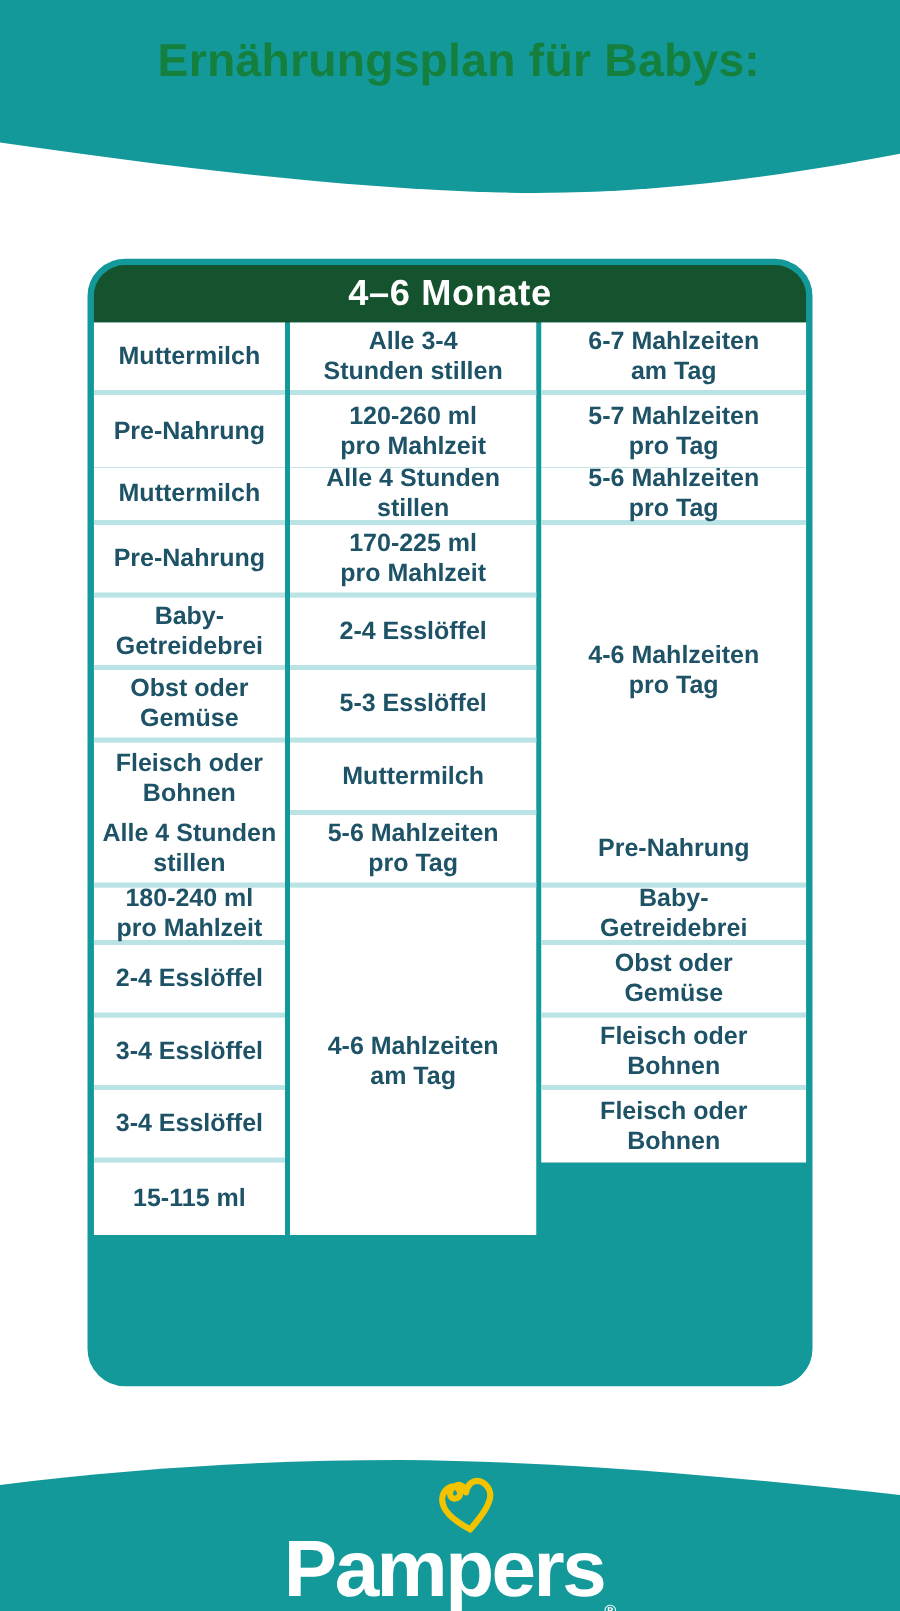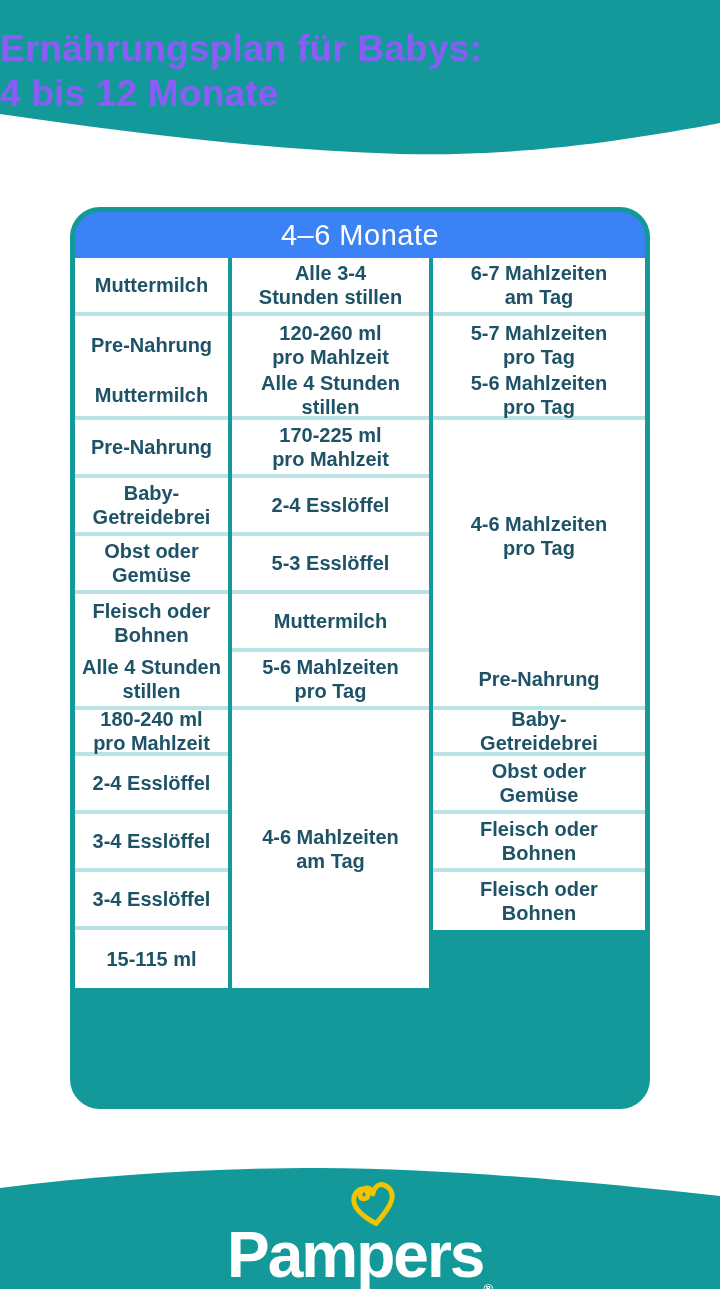--- a/index.html
+++ b/index.html
@@ -3,38 +3,38 @@
 <meta charset="utf-8">
 <style>
   html,body{margin:0;padding:0;}
   body{
     width:720px;height:1289px;position:relative;overflow:hidden;
     background:#ffffff;font-family:"Liberation Sans",sans-serif;
   }
   
   .top-wave{position:absolute;top:0;left:0;width:720px;height:170px;}
   .poster-title{
-    position:absolute;top:26px;left:0;width:608px;text-align:left;
-    color:#8b5cf6;font-weight:bold;font-size:37px;line-height:1.22;
+    position:absolute;top:26px;left:0;width:608px;text-align:right;
+    color:#15803d;font-weight:bold;font-size:37px;line-height:1.22;
     letter-spacing:.2px;z-index:2;
   }
   
   .plan-table{
     position:absolute;left:70px;top:207px;width:580px;height:902px;
     box-sizing:border-box;border:5px solid #14999b;border-radius:30px;
     background:#14999b;overflow:hidden;
     display:grid;
     grid-template-columns:153px 197px 1fr;
     grid-template-rows:46px repeat(2,58px) 46px repeat(5,58px) 46px repeat(6,58px);
     column-gap:4px;row-gap:0;
   }
   .band{
-    grid-column:1/-1;background:#3b82f6;color:#ffffff;
+    grid-column:1/-1;background:#14532d;color:#ffffff;
     display:flex;align-items:center;justify-content:center;
-    font-size:29px;font-weight:normal;letter-spacing:.5px;
+    font-size:29px;font-weight:bold;letter-spacing:.5px;
   }
   .cell{
     background:#ffffff;color:#1e5266;
     display:flex;align-items:center;justify-content:center;text-align:center;
     font-size:20px;font-weight:bold;line-height:1.22;white-space:pre-line;
     box-sizing:border-box;padding:2px 6px;
   }
   .sep{border-bottom:4px solid #b9e3e4;}
   .span4{grid-row:span 4;}
   .span5{grid-row:span 5;}
@@ -51,21 +51,20 @@
 </style>
 </head>
 <body>
 
 <svg class="top-wave" viewBox="0 0 720 170" preserveAspectRatio="none">
   <path d="M0,0 L720,0 L720,123 C630,140 520,157 400,154 C260,150 120,131 0,114 Z" fill="#14999b"></path>
 </svg>
 
 <div class="poster-title">
   <div>Ernährungsplan für Babys:</div>
-  <div>4 bis 12 Monate</div>
 </div>
 
 <div class="plan-table">
 
   <div class="band">4–6 Monate</div>
 
   <div class="cell sep">Muttermilch</div>
   <div class="cell sep">Alle 3-4
 Stunden stillen</div>
   <div class="cell sep">6-7 Mahlzeiten

